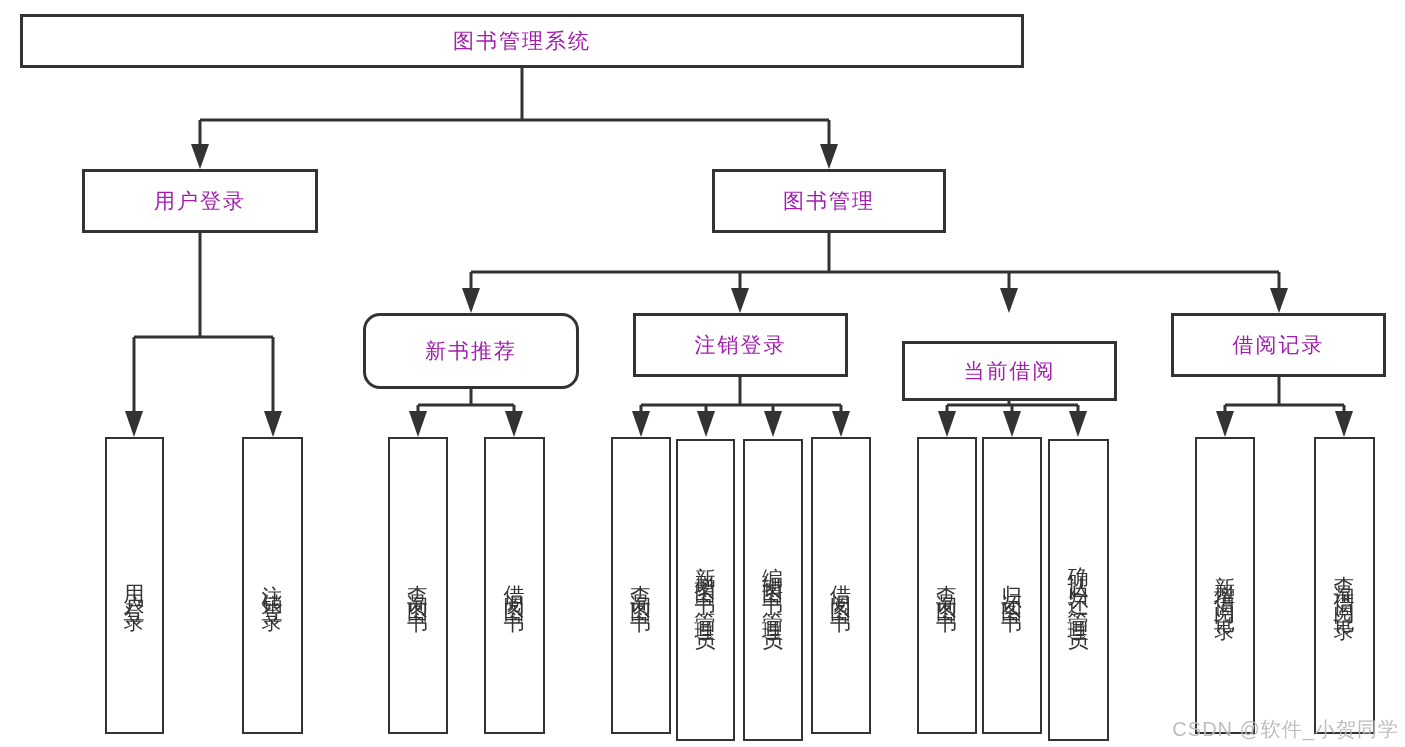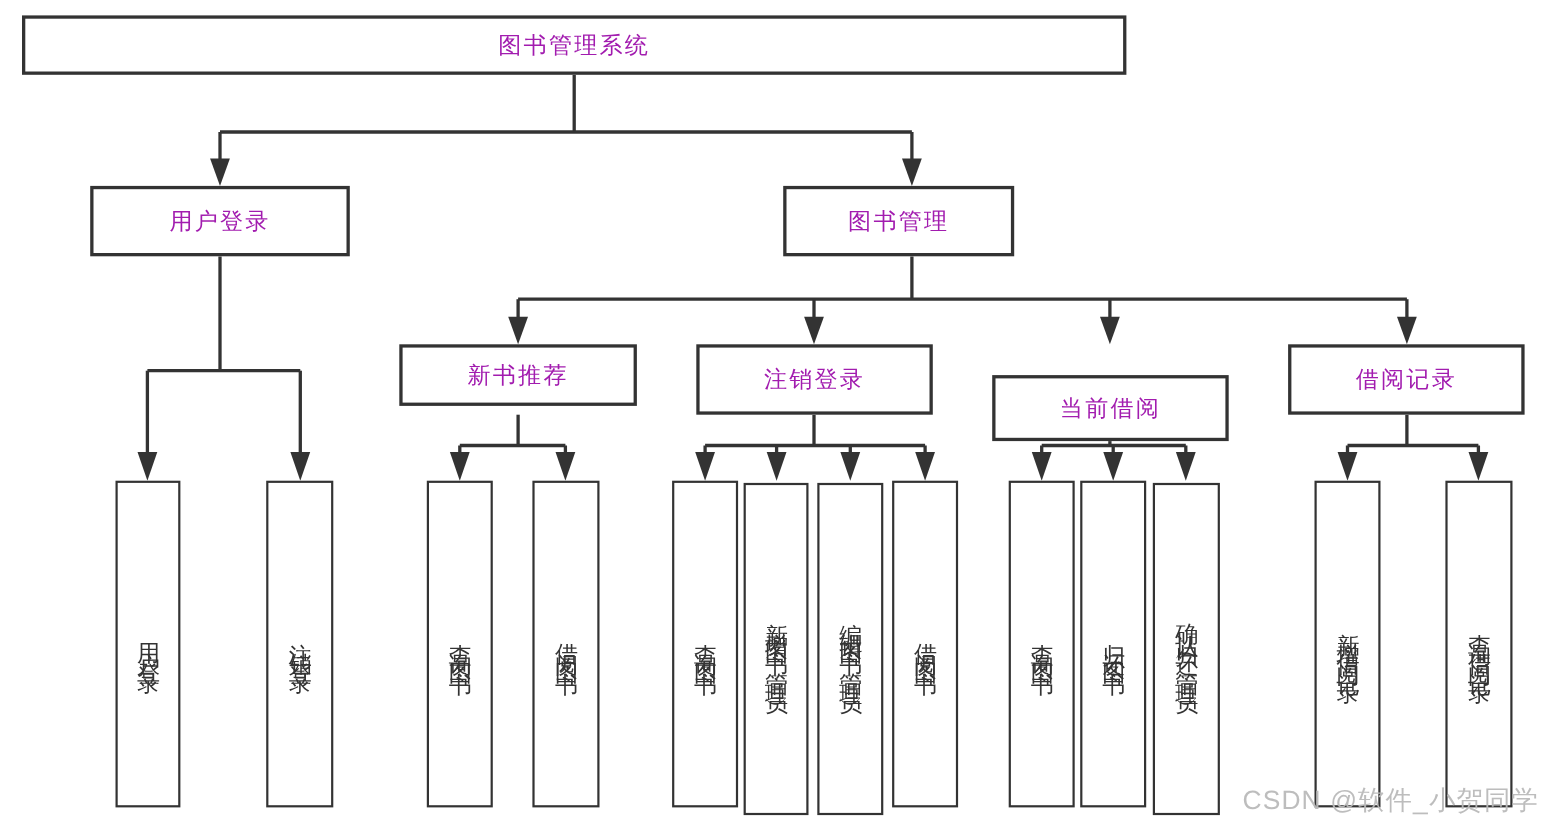--- a/index.html
+++ b/index.html
@@ -47,21 +47,21 @@
     letter-spacing: 9px;
     line-height: 1;
     color: #333333;
     white-space: nowrap;
   }
   .watermark {
     position: absolute;
     right: 6px;
     bottom: 4px;
     color: rgba(185,185,185,0.95);
-    font-size: 24px;
+    font-size: 20px;
     letter-spacing: 1px;
     z-index: 5;
     text-align: center;
   }
 </style>
 </head>
 <body>
 
 <div id="canvas">
 
@@ -134,25 +134,25 @@
     </g>
   </svg>
 
   <div class="hbox" style="left:20px; top:14px; width:1004px; height:54px;">
     <span>图书管理系统</span>
   </div>
 
   <div class="hbox" style="left:82px; top:169px; width:236px; height:64px;">
     <span>用户登录</span>
   </div>
-  <div class="hbox" style="left:712px; top:169px; width:210px; height:64px;">
+  <div class="hbox" style="left:712px; top:169px; width:234px; height:64px;">
     <span>图书管理</span>
   </div>
 
-  <div class="hbox" style="left:363px; top:313px; width:216px; height:56px;">
+  <div class="hbox" style="left:363px; top:313px; width:216px; height:76px;border-radius:17px;">
     <span>新书推荐</span>
   </div>
   <div class="hbox" style="left:633px; top:313px; width:215px; height:64px;">
     <span>注销登录</span>
   </div>
   <div class="hbox" style="left:902px; top:313px; width:215px; height:60px;margin-top:28px;">
     <span>当前借阅</span>
   </div>
   <div class="hbox" style="left:1171px; top:313px; width:215px; height:64px;">
     <span>借阅记录</span>

